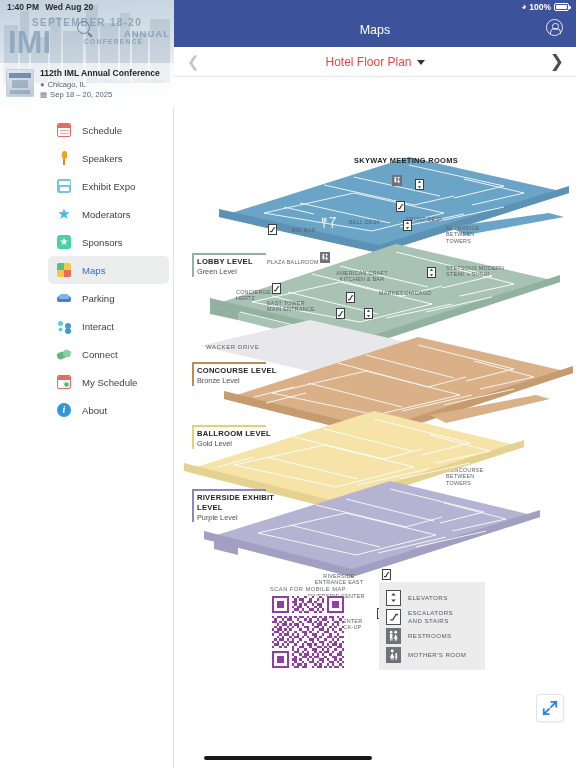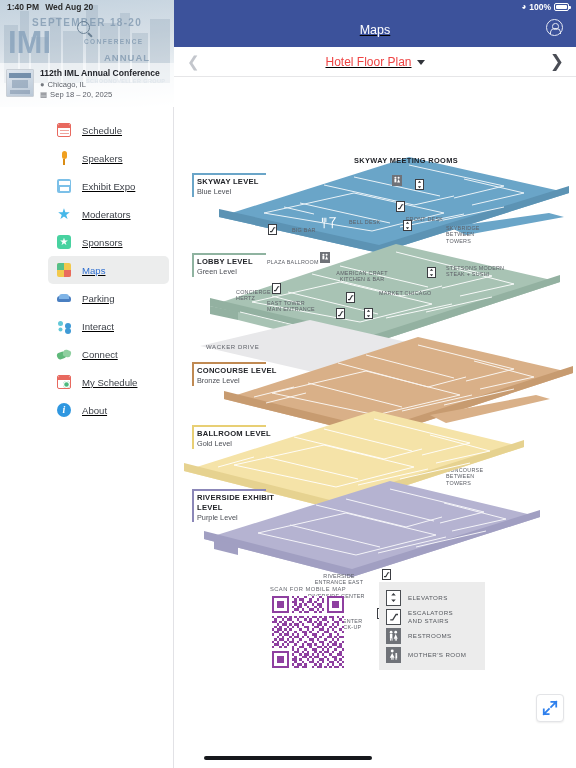--- a/index.html
+++ b/index.html
@@ -29,41 +29,41 @@
     width: 15px; height: 7.5px; border: 1px solid #ffffff; border-radius: 2px;
     position: relative; display: inline-block;
   }
   .batt::after {
     content: ""; position: absolute; right: -2.5px; top: 2px;
     width: 1.5px; height: 3px; background: #ffffff; border-radius: 0 1px 1px 0;
   }
   .batt i { position: absolute; inset: 1px; background: #ffffff; border-radius: 1px; display: block; }
 
   
-  .body-split { display: flex; width: 576px; height: 768px; text-decoration: underline; }
+  .body-split { display: flex; width: 576px; height: 768px; }
 
   
   .sidebar {
     width: 174px; height: 768px; background: #ffffff;
     border-right: 1px solid #e2e2e6; position: relative; flex: 0 0 174px;
   }
   .event-banner {
     position: relative; height: 107px; width: 174px; overflow: hidden;
     background: linear-gradient(175deg,#c3d2de 0%, #d6dfe7 38%, #eef2f5 70%, #ffffff 100%);
   }
   .banner-art { position: absolute; inset: 0; overflow: hidden; }
   .sky-bldg { position: absolute; bottom: 24px; background: rgba(150,168,185,.35); }
   .banner-txt {
     position: absolute; left: 0; right: 0; text-align: center;
     color: #7c95ad; font-weight: bold; letter-spacing: .5px;
     text-transform: uppercase; opacity: .75;
   }
   .bt-sept { top: 17px; font-size: 10px; letter-spacing: 1.3px; }
   .bt-imi  { top: 25px; font-size: 31px; color: #8aa4bd; letter-spacing: 0px; opacity:.85; left:8px; right:70px; text-align:left;}
-  .bt-ann  { top: 28px; font-size: 9.5px; left: 84px; right: 4px; text-align: center; letter-spacing: 1px; margin-top: 24px;}
+  .bt-ann  { top: 28px; font-size: 9.5px; left: 84px; right: 4px; text-align: right; letter-spacing: 1px;}
   .bt-conf { top: 38px; font-size: 6.5px; left: 84px; right: 4px; text-align: left; letter-spacing: 1.4px;}
   .bt-2025 { top: 42px; font-size: 23px; left: 78px; right: 2px; text-align: left; color:#9bb1c6;}
   .bt-grp  { top: 78px; font-size: 5.5px; left: 86px; right: 2px; text-align: left; color:#9fb2c4; letter-spacing:.4px;}
   .search-circle {
     position: absolute; left: 77px; top: 21px;
     width: 13px; height: 13px; border: 1.6px solid #5c7489; border-radius: 50%;
     opacity: .85;
   }
   .search-circle::after {
     content:""; position: absolute; width: 1.6px; height: 6px; background: #5c7489;
@@ -358,26 +358,20 @@
       <div class="subbar">
         <span class="chev chev-l">❮</span>
         <span class="subbar-title">
           <span>Hotel Floor Plan</span><span class="caret-down"></span>
         </span>
         <span class="chev chev-r">❯</span>
       </div>
 
       <div class="map-area">
 
-        <div class="level-label" style="left:18px; top:96px; width:88px">
-          <div class="rule" style="background:#6aa5c8"></div>
-          <div class="bar" style="background:#6aa5c8"></div>
-          <div class="lvl-name">SKYWAY LEVEL</div>
-          <div class="lvl-sub">Blue Level</div>
-        </div>
 
         <div class="slab" style="left:30px; top:78px;">
           <svg width="370" height="100" viewBox="0 0 370 100">
             <polygon points="205,2 365,38 175,98 15,62" fill="#6aa5c8"></polygon>
             <polygon points="175,98 175,90 15,54 15,62" fill="#5c93b4"></polygon>
             <polygon points="365,38 365,31 175,90 175,98" fill="#5c93b4"></polygon>
             <polygon points="245,72 345,58 360,62 262,80" fill="#6aa5c8"></polygon>
             <g stroke="#ffffff" stroke-width="1" fill="none" opacity=".85">
               <path d="M60,58 L150,38 L240,58 L168,76 Z"></path>
               <path d="M120,30 L210,50 L250,41"></path>

